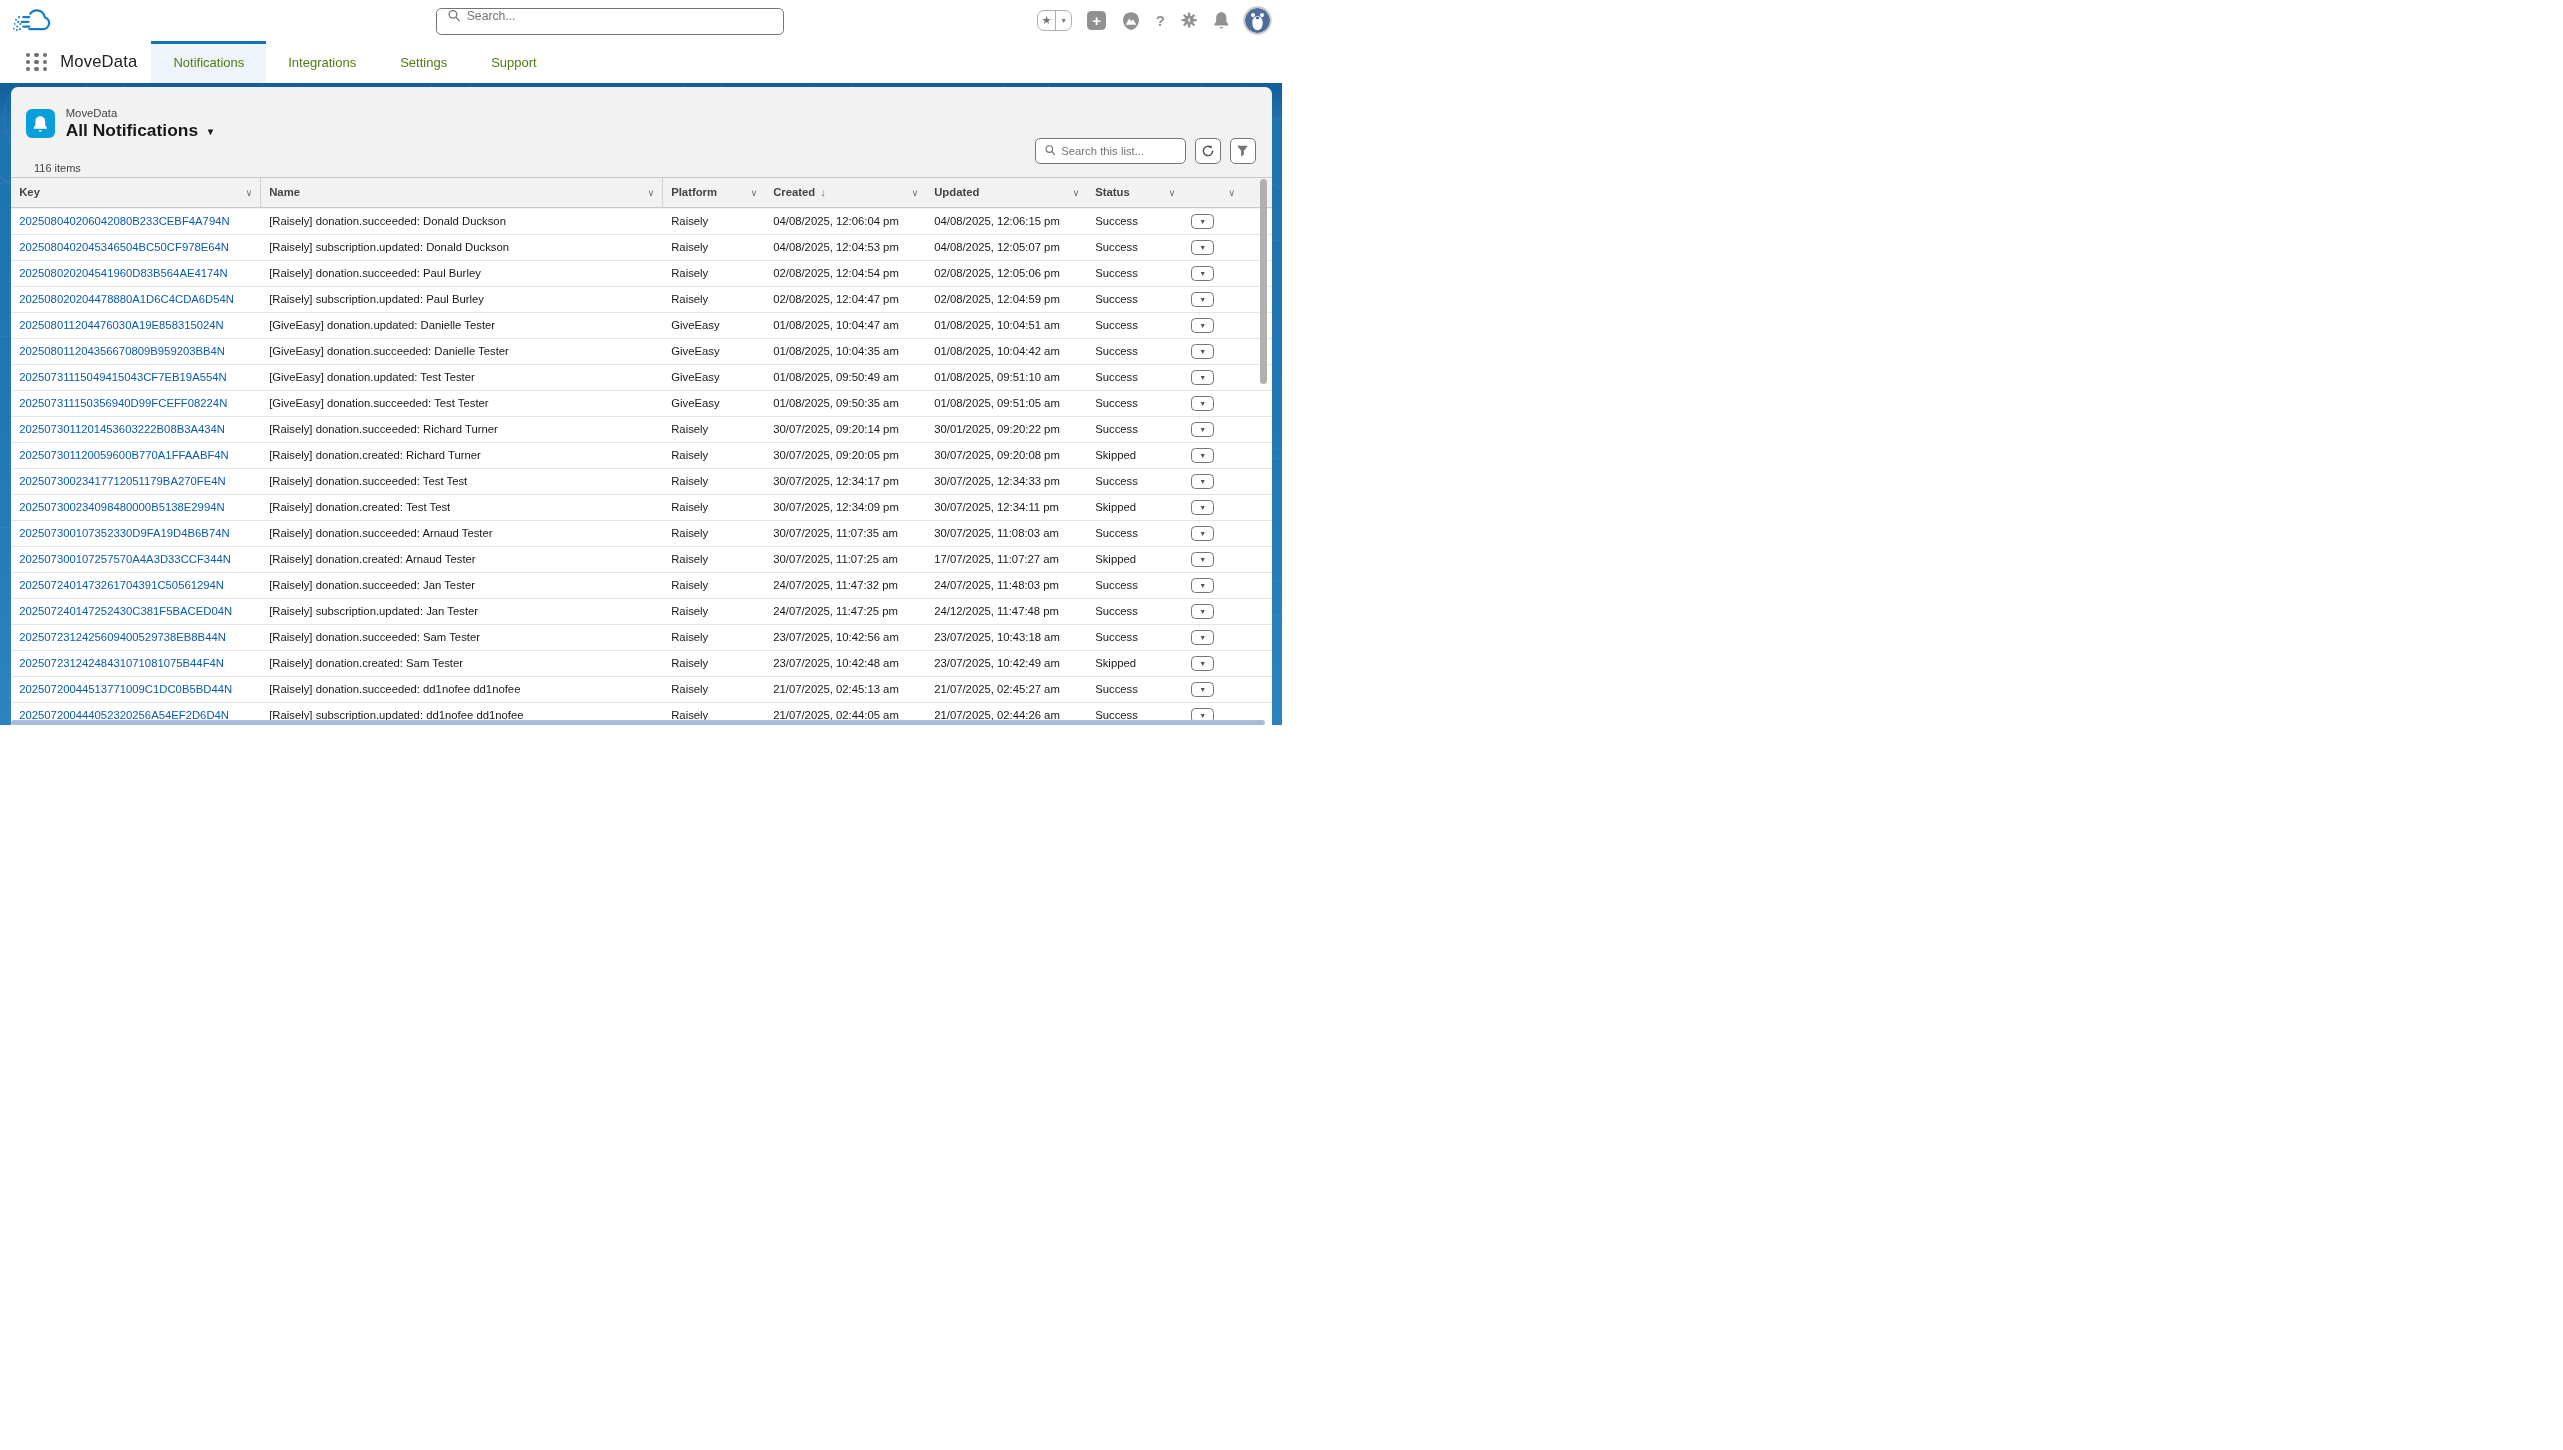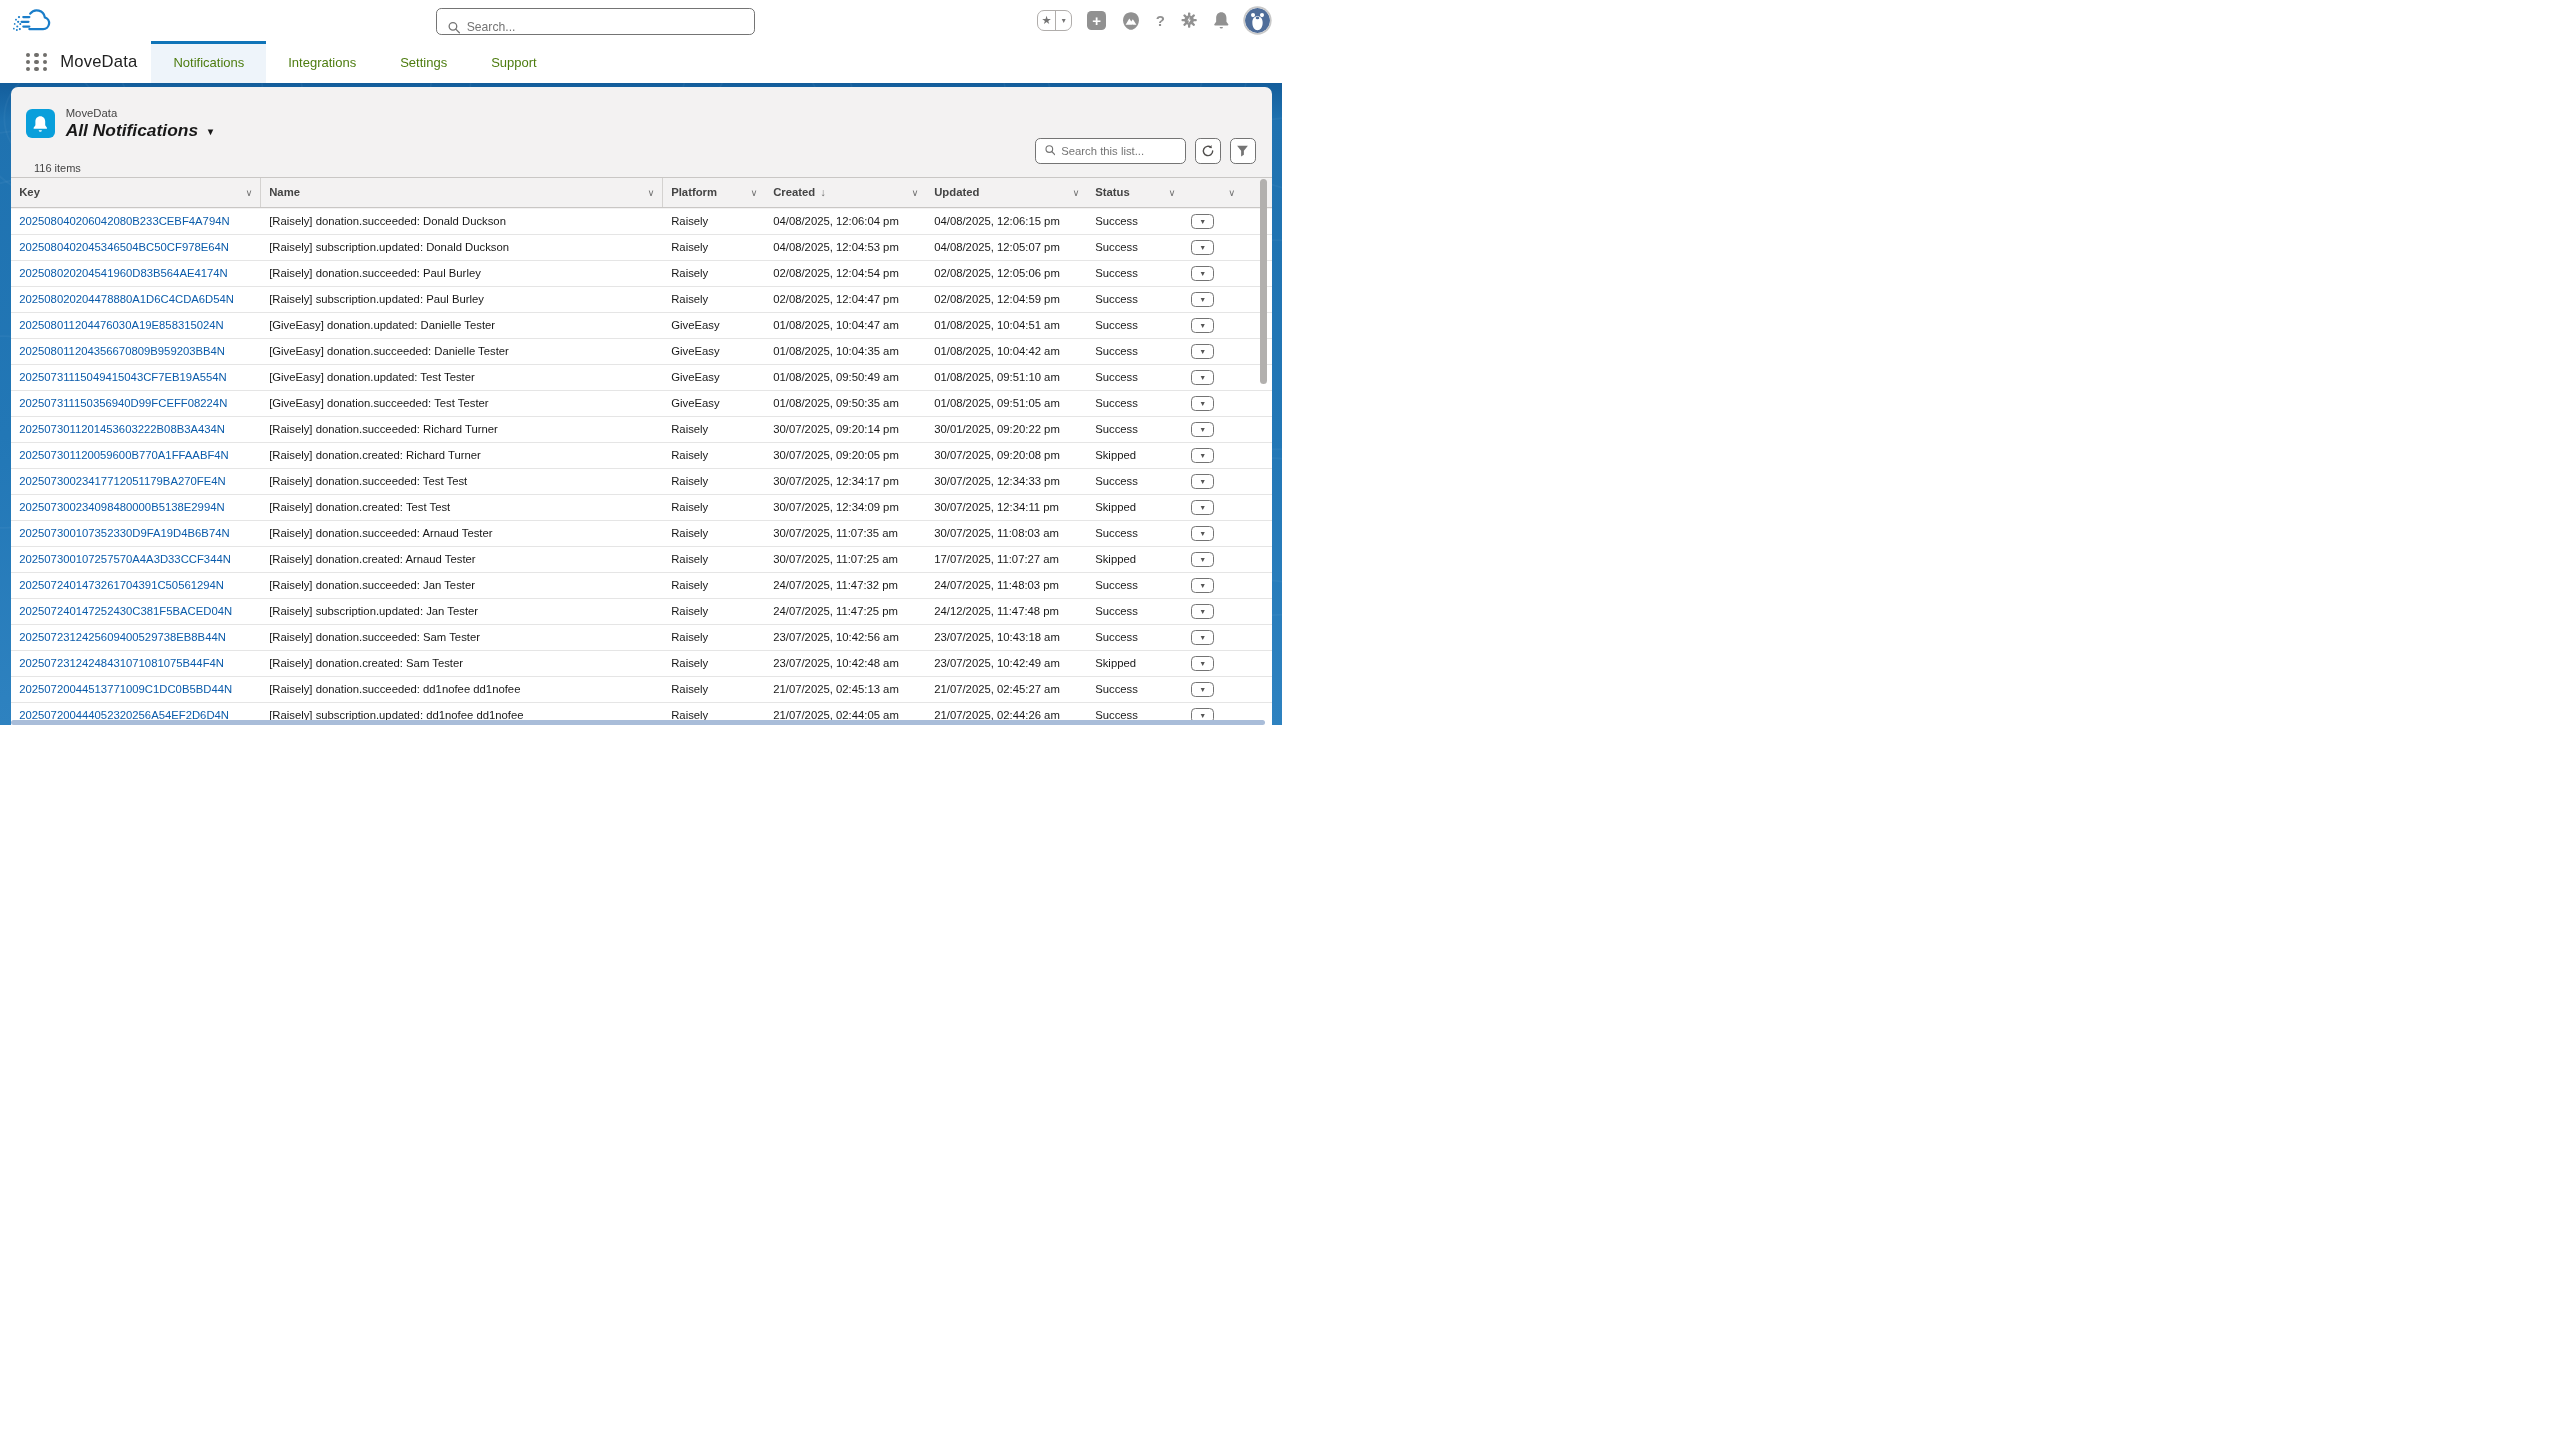--- a/index.html
+++ b/index.html
@@ -10,23 +10,23 @@
     position:relative;
   }
 
   
   .global-header{
     height:41px; background:#fff; position:relative;
     display:flex; align-items:center;
   }
   .brand-logo{ margin-left:12.2px; width:45px; height:31px; }
   .global-search{
-    position:absolute; left:436px; top:7.8px; width:319px; height:27px;
+    position:absolute; left:436px; top:7.8px; width:348px; height:27px;
     border:0.9px solid #747474; border-radius:5.2px; background:#fff;
-    display:flex; align-items:flex-end; gap:7px; padding:0 10.5px;
+    display:flex; align-items:flex-start; gap:7px; padding:0 10.5px;
   }
   .global-search input{
     border:none; outline:none; font-size:12.2px; color:#444; width:100%;
     font-family:"Liberation Sans",sans-serif; background:transparent;
   }
   .global-search input::placeholder{ color:#747474; }
   .gh-right{
     position:absolute; right:12.2px; top:0; height:41px;
     display:flex; align-items:center; gap:15px;
   }
@@ -74,21 +74,21 @@
     background:#f3f2f2; border-radius:7px 7px 0 0; overflow:hidden;
   }
   .card-header{ position:relative; height:90px; }
   .entity-row{ position:absolute; left:15.7px; top:20px; display:flex; gap:10.5px; align-items:center; }
   .entity-icon{
     width:29px; height:29px; border-radius:6.1px; background:#099fdb;
     display:flex; align-items:center; justify-content:center;
   }
   .entity-text .small{ font-size:11.3px; color:#444; margin-bottom:1.7px; }
   .title-line{ display:flex; align-items:center; gap:7.8px; }
-  .page-title{ font-size:17.4px; font-weight:bold; color:#181818;font-style:italic; }
+  .page-title{ font-size:17.4px; font-weight:bold; color:#181818; }
   .title-caret{ font-size:9.6px; color:#181818; padding-top:2.6px; }
   .item-count{ position:absolute; left:23.5px; top:75px; font-size:11px; color:#444; }
 
   .list-actions{ position:absolute; right:15.7px; top:51px; display:flex; gap:9px; align-items:center; }
   .list-search{
     width:151px; height:26px; border:0.9px solid #747474; border-radius:5.2px; background:#fff;
     display:flex; align-items:center; gap:6.1px; padding:0 8.7px;
   }
   .list-search input{ border:none; outline:none; width:100%; font-size:11.3px; color:#444;
     font-family:"Liberation Sans",sans-serif; background:transparent; }

